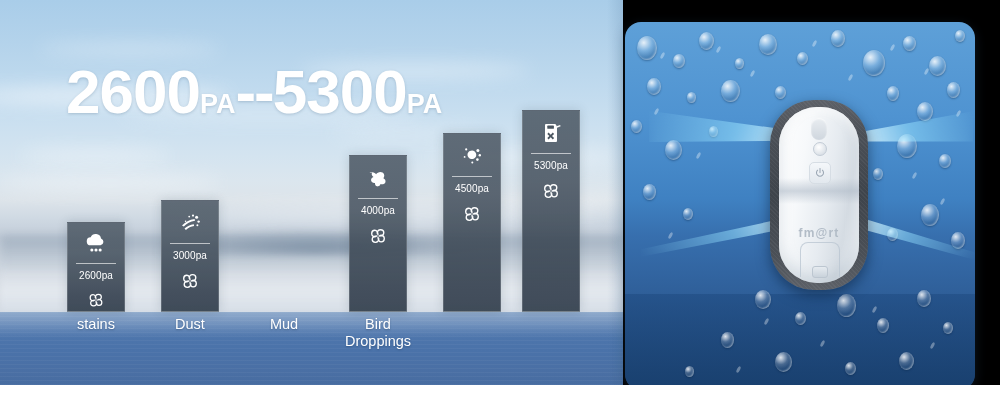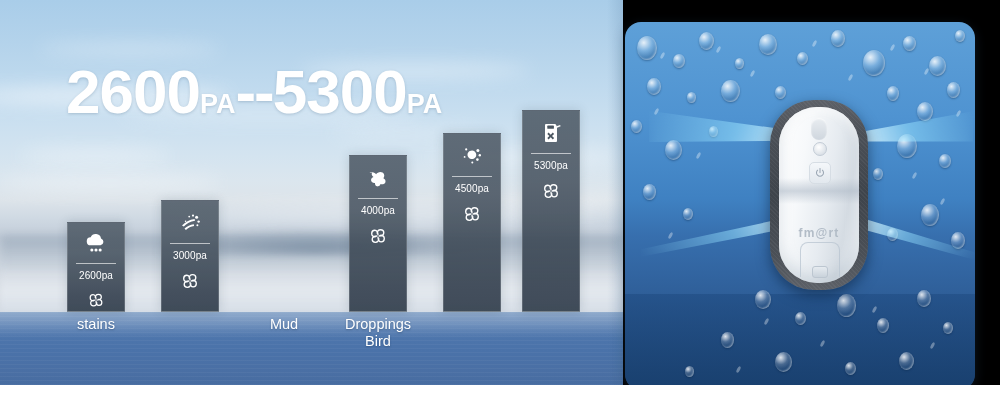--- a/index.html
+++ b/index.html
@@ -200,20 +200,24 @@
         <div class="pa">3000pa</div>
         <svg class="fan" viewBox="0 0 24 24">
           <g fill="none" stroke="#fff" stroke-width="1.35">
             <path d="M12 11.3c0-3.2-1.1-5.1-3.2-5.1-1.9 0-3.1 1.4-3.1 3.2 0 2 1.6 3.4 4 3.4"></path>
             <path d="M12.7 12c3.2 0 5.1-1.1 5.1-3.2 0-1.9-1.4-3.1-3.2-3.1-2 0-3.4 1.6-3.4 4"></path>
             <path d="M12 12.7c0 3.2 1.1 5.1 3.2 5.1 1.9 0 3.1-1.4 3.1-3.2 0-2-1.6-3.4-4-3.4"></path>
             <path d="M11.3 12c-3.2 0-5.1 1.1-5.1 3.2 0 1.9 1.4 3.1 3.2 3.1 2 0 3.4-1.6 3.4-4"></path>
           </g>
         </svg>
       </div>
+      <div class="xlabel" style="left:130px;">
+        <div>Dust</div>
+        <div></div>
+      </div>
 
       <div class="xlabel" style="left:224px;">
         <div>Mud</div>
         <div></div>
       </div>
 
       <div class="bar" style="left:349px;height:157px;">
         <svg class="ico" viewBox="0 0 28 26">
           <path d="M5.5 7.6c2.6-1.3 5 .2 6.6 1.6 1.4-1.9 4.2-3.1 6.5-1.6 2.2 1.4 2 4.1.8 5.6 1.4.7 2.6 2.2 2 4-.6 1.9-3 2.6-4.9 1.9-.4 1.5-1.8 2.6-3.4 2.2-1.7-.4-2.3-2-2.1-3.4-1.8.3-3.6-.6-3.9-2.4-.3-1.7 1-3 2.4-3.5-1.4-1-2.6-3.2-1-4.4z" fill="#fff"></path>
         </svg>
@@ -222,22 +226,22 @@
         <svg class="fan" viewBox="0 0 24 24">
           <g fill="none" stroke="#fff" stroke-width="1.35">
             <path d="M12 11.3c0-3.2-1.1-5.1-3.2-5.1-1.9 0-3.1 1.4-3.1 3.2 0 2 1.6 3.4 4 3.4"></path>
             <path d="M12.7 12c3.2 0 5.1-1.1 5.1-3.2 0-1.9-1.4-3.1-3.2-3.1-2 0-3.4 1.6-3.4 4"></path>
             <path d="M12 12.7c0 3.2 1.1 5.1 3.2 5.1 1.9 0 3.1-1.4 3.1-3.2 0-2-1.6-3.4-4-3.4"></path>
             <path d="M11.3 12c-3.2 0-5.1 1.1-5.1 3.2 0 1.9 1.4 3.1 3.2 3.1 2 0 3.4-1.6 3.4-4"></path>
           </g>
         </svg>
       </div>
       <div class="xlabel" style="left:318px;">
+        <div>Bird</div>
         <div>Droppings</div>
-        <div>Bird</div>
       </div>
 
       <div class="bar" style="left:443px;height:179px;">
         <svg class="ico" viewBox="0 0 28 26">
           <g fill="#fff">
             <path d="M10.2 9.4c1.6-2.1 4.6-2.6 6.5-1 2 1.7 2.1 4.6.4 6.4-1.8 1.9-4.9 1.7-6.5-.3-1.4-1.7-1.4-3.8-.4-5.1z"></path>
             <circle cx="19.9" cy="7.6" r="1.5"></circle>
               <circle cx="21.8" cy="12.3" r="1.2"></circle>
             <circle cx="19.4" cy="16.6" r="1.3"></circle>
               <circle cx="8.2" cy="6.4" r="1.1"></circle>

